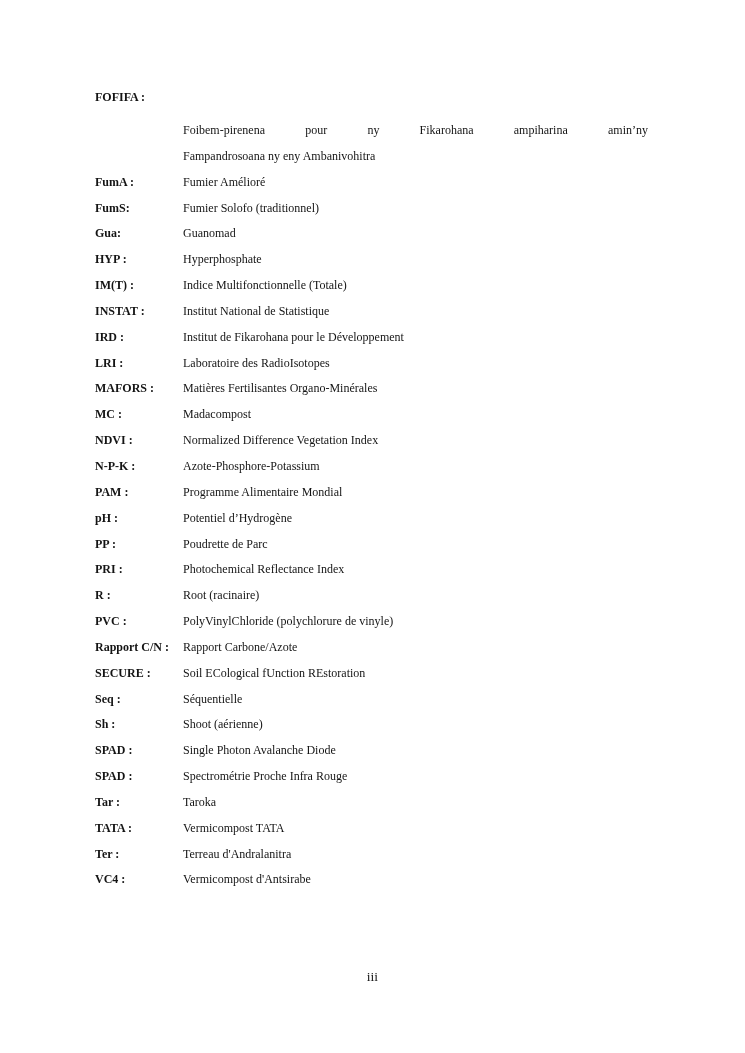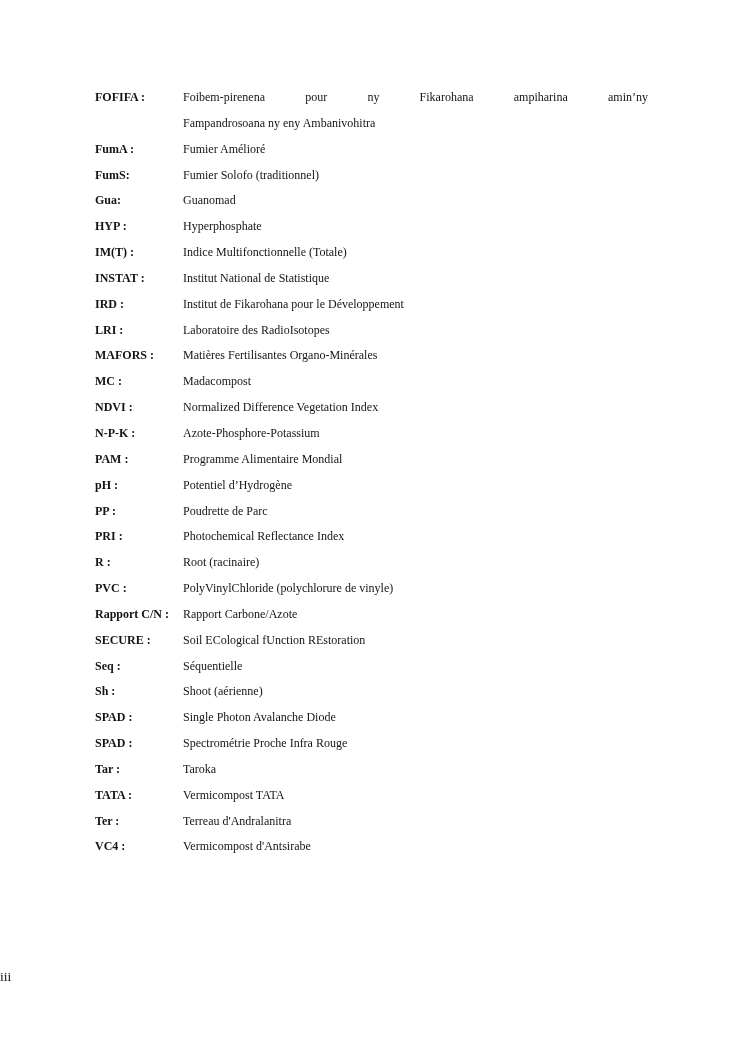--- a/index.html
+++ b/index.html
@@ -42,26 +42,28 @@
   .def-block {
     display: inline-block;
     width: 465px;
     vertical-align: top;
     white-space: normal;
   }
   .def-line { display: block; }
   .def-line.justified {
     display: flex;
     justify-content: space-between;
+    margin-top: 33px;
   }
   .page-number {
     position: absolute;
     left: 0;
     top: 969px;
     width: 745px;
+    text-align: center;
     font-size: 13.5px;
   }
 </style>
 </head>
 <body>
 
 <div class="page">
   <main class="content" id="abbrev-list">
       <div class="row"><span class="term">FOFIFA :</span><span class="def-block"><span class="def-line justified">
             <span>Foibem-pirenena</span>

